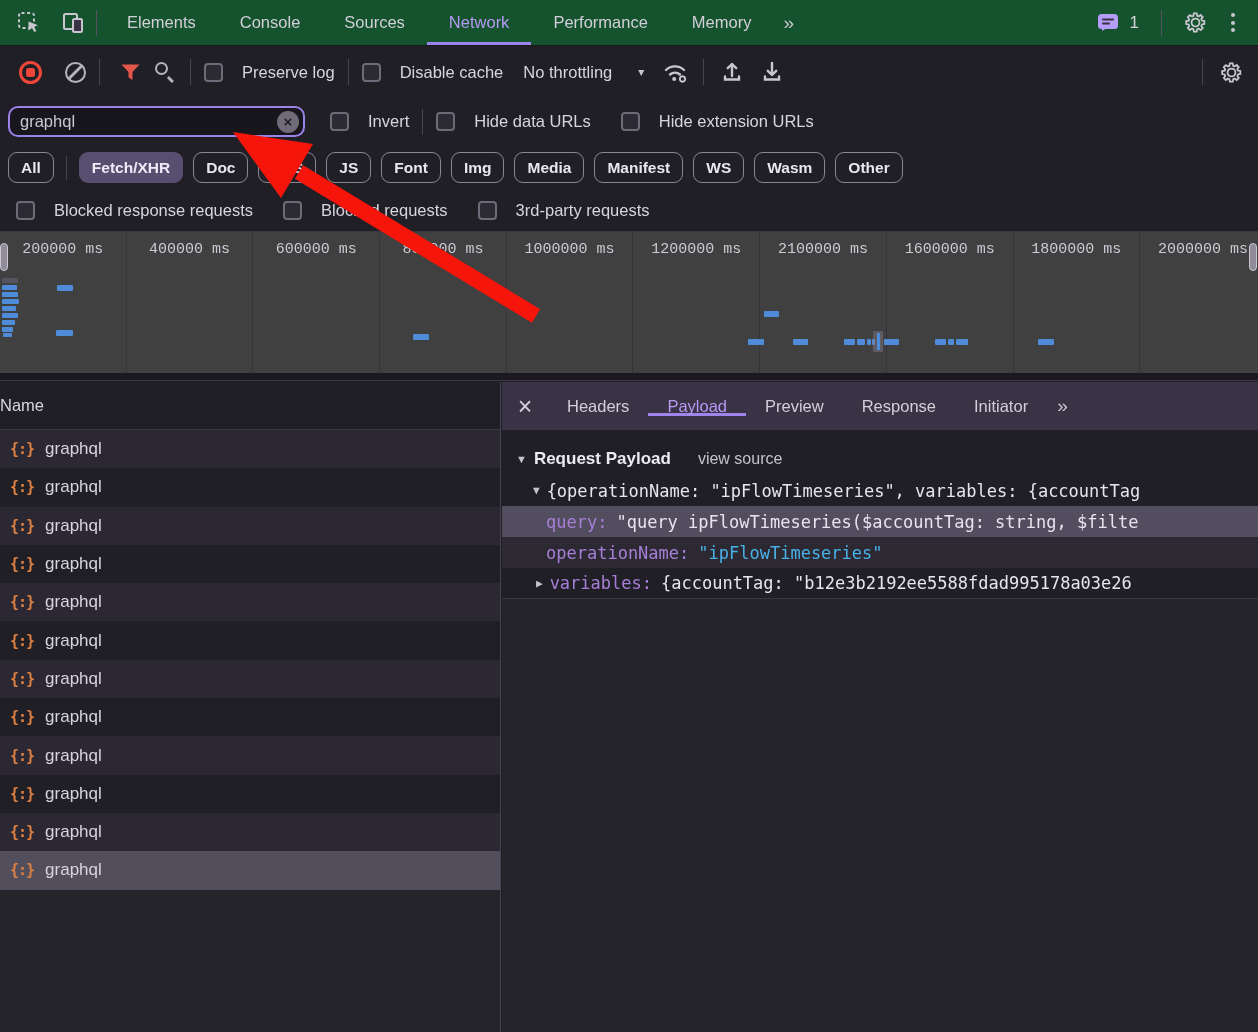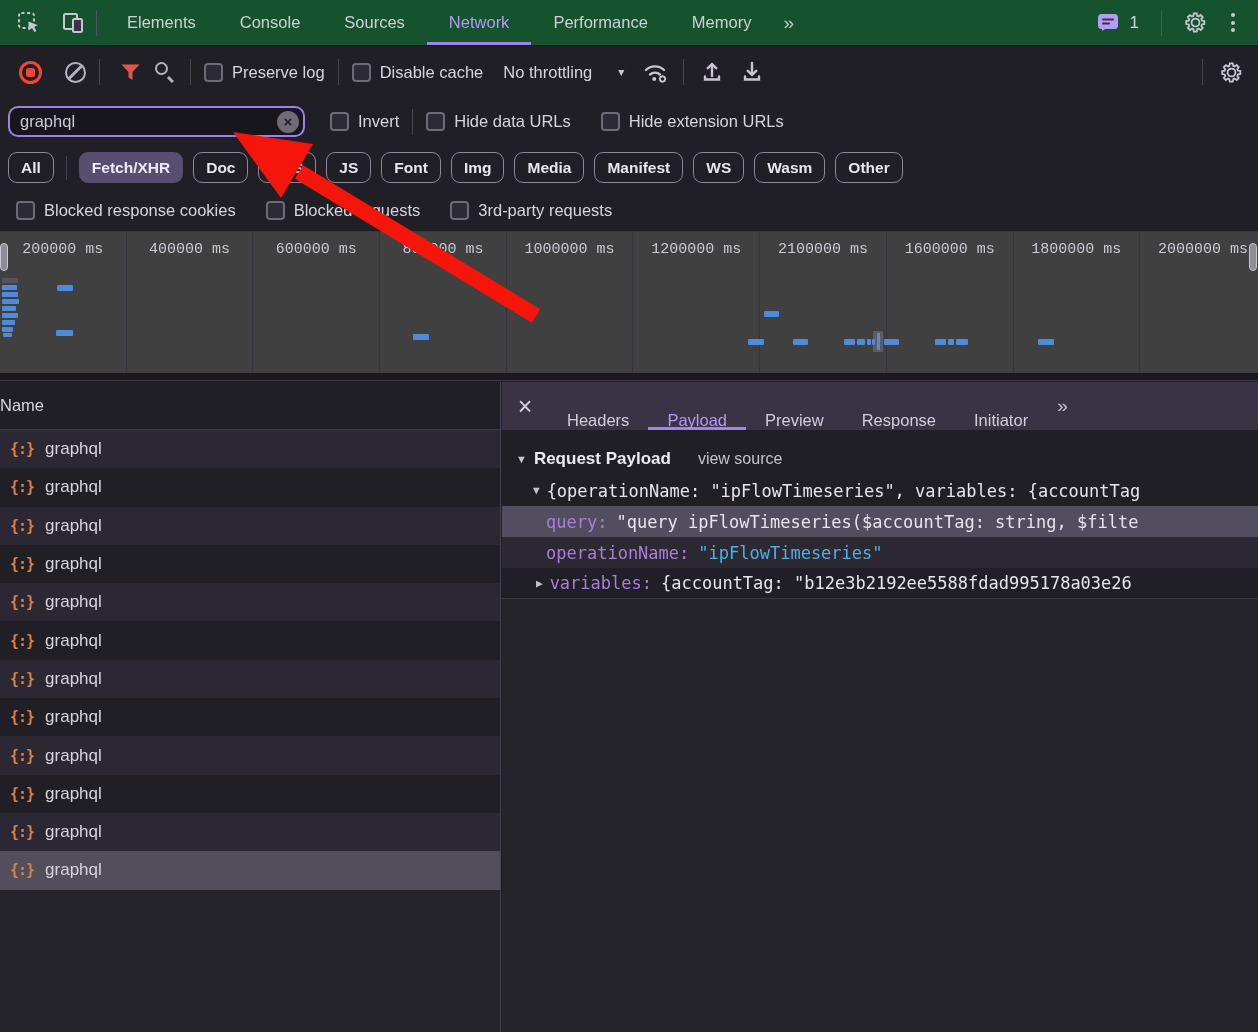--- a/index.html
+++ b/index.html
@@ -24,21 +24,21 @@
   .badge-wrap{display:flex;align-items:center;gap:7px;margin-right:4px;}
   .badge-count{font-size:17px;color:#d8d4de;}
   .kebab{display:flex;flex-direction:column;gap:3.5px;align-items:center;width:26px;}
   .kebab i{width:4px;height:4px;border-radius:50%;background:#cac6d1;}
 
   
   .nettools{position:absolute;top:47px;left:0;right:0;height:50px;background:#211f26;
     display:flex;align-items:center;}
   .vsep{width:1px;height:26px;background:#46424e;margin:0 13px;}
   .chk{width:19px;height:19px;border:2px solid #6e6a77;border-radius:4px;background:#2c2a32;flex:0 0 auto;}
-  .chk-label{display:flex;align-items:center;gap:9px;font-size:16.5px;color:#d8d4de;cursor:pointer;}
+  .chk-label{display:flex;align-items:center;gap:19px;font-size:16.5px;color:#d8d4de;cursor:pointer;}
   .throttle{display:flex;align-items:center;gap:26px;font-size:16.5px;color:#d8d4de;margin-left:20px;cursor:pointer;}
   .caret{font-size:12px;color:#cac6d1;}
 
   
   .rec{width:23px;height:23px;border:3px solid #ee4638;border-radius:50%;position:relative;margin-left:19px;}
   .rec i{position:absolute;left:4px;top:4px;width:9px;height:9px;background:#ee4638;border-radius:2.5px;}
   .clear-ic{width:21px;height:21px;border:2.5px solid #b7b3be;border-radius:50%;position:relative;margin-left:23px;}
   .clear-ic i{position:absolute;left:-1px;top:7px;width:18px;height:2.5px;background:#b7b3be;transform:rotate(-45deg);}
   .search-ic{position:relative;width:24px;height:24px;margin-left:8px;}
   .search-ic b{position:absolute;left:2px;top:2px;width:13px;height:13px;border:2.5px solid #b7b3be;border-radius:50%;}
@@ -266,21 +266,21 @@
       <span class="chip">Media</span>
       <span class="chip">Manifest</span>
       <span class="chip">WS</span>
       <span class="chip">Wasm</span>
       <span class="chip">Other</span>
     </div>
 
   <div class="flagsrow">
     <label class="chk-label">
       <span class="chk"></span>
-      <span>Blocked response cookies</span>
+      <span>Blocked response requests</span>
     </label>
     <label class="chk-label">
       <span class="chk"></span>
       <span>Blocked requests</span>
     </label>
     <label class="chk-label">
       <span class="chk"></span>
       <span>3rd-party requests</span>
     </label>
   </div>
@@ -385,21 +385,21 @@
           <div class="req-row even selected">
             <span class="json-ic">{:}</span>
             <span>graphql</span>
           </div>
         </div>
     </div>
 
     <div class="right-panel">
       <div class="dstrip">
         <span class="dclose">×</span>
-        <span id="detail-tabs" style="display:flex;align-items:flex-end;">
+        <span id="detail-tabs" style="display:flex;align-items:center;">
             <span class="dtab">Headers</span>
             <span class="dtab selected">Payload</span>
             <span class="dtab">Preview</span>
             <span class="dtab">Response</span>
             <span class="dtab">Initiator</span>
           </span>
         <span class="tab-more">»</span>
       </div>
 
       <div class="payload-area">

